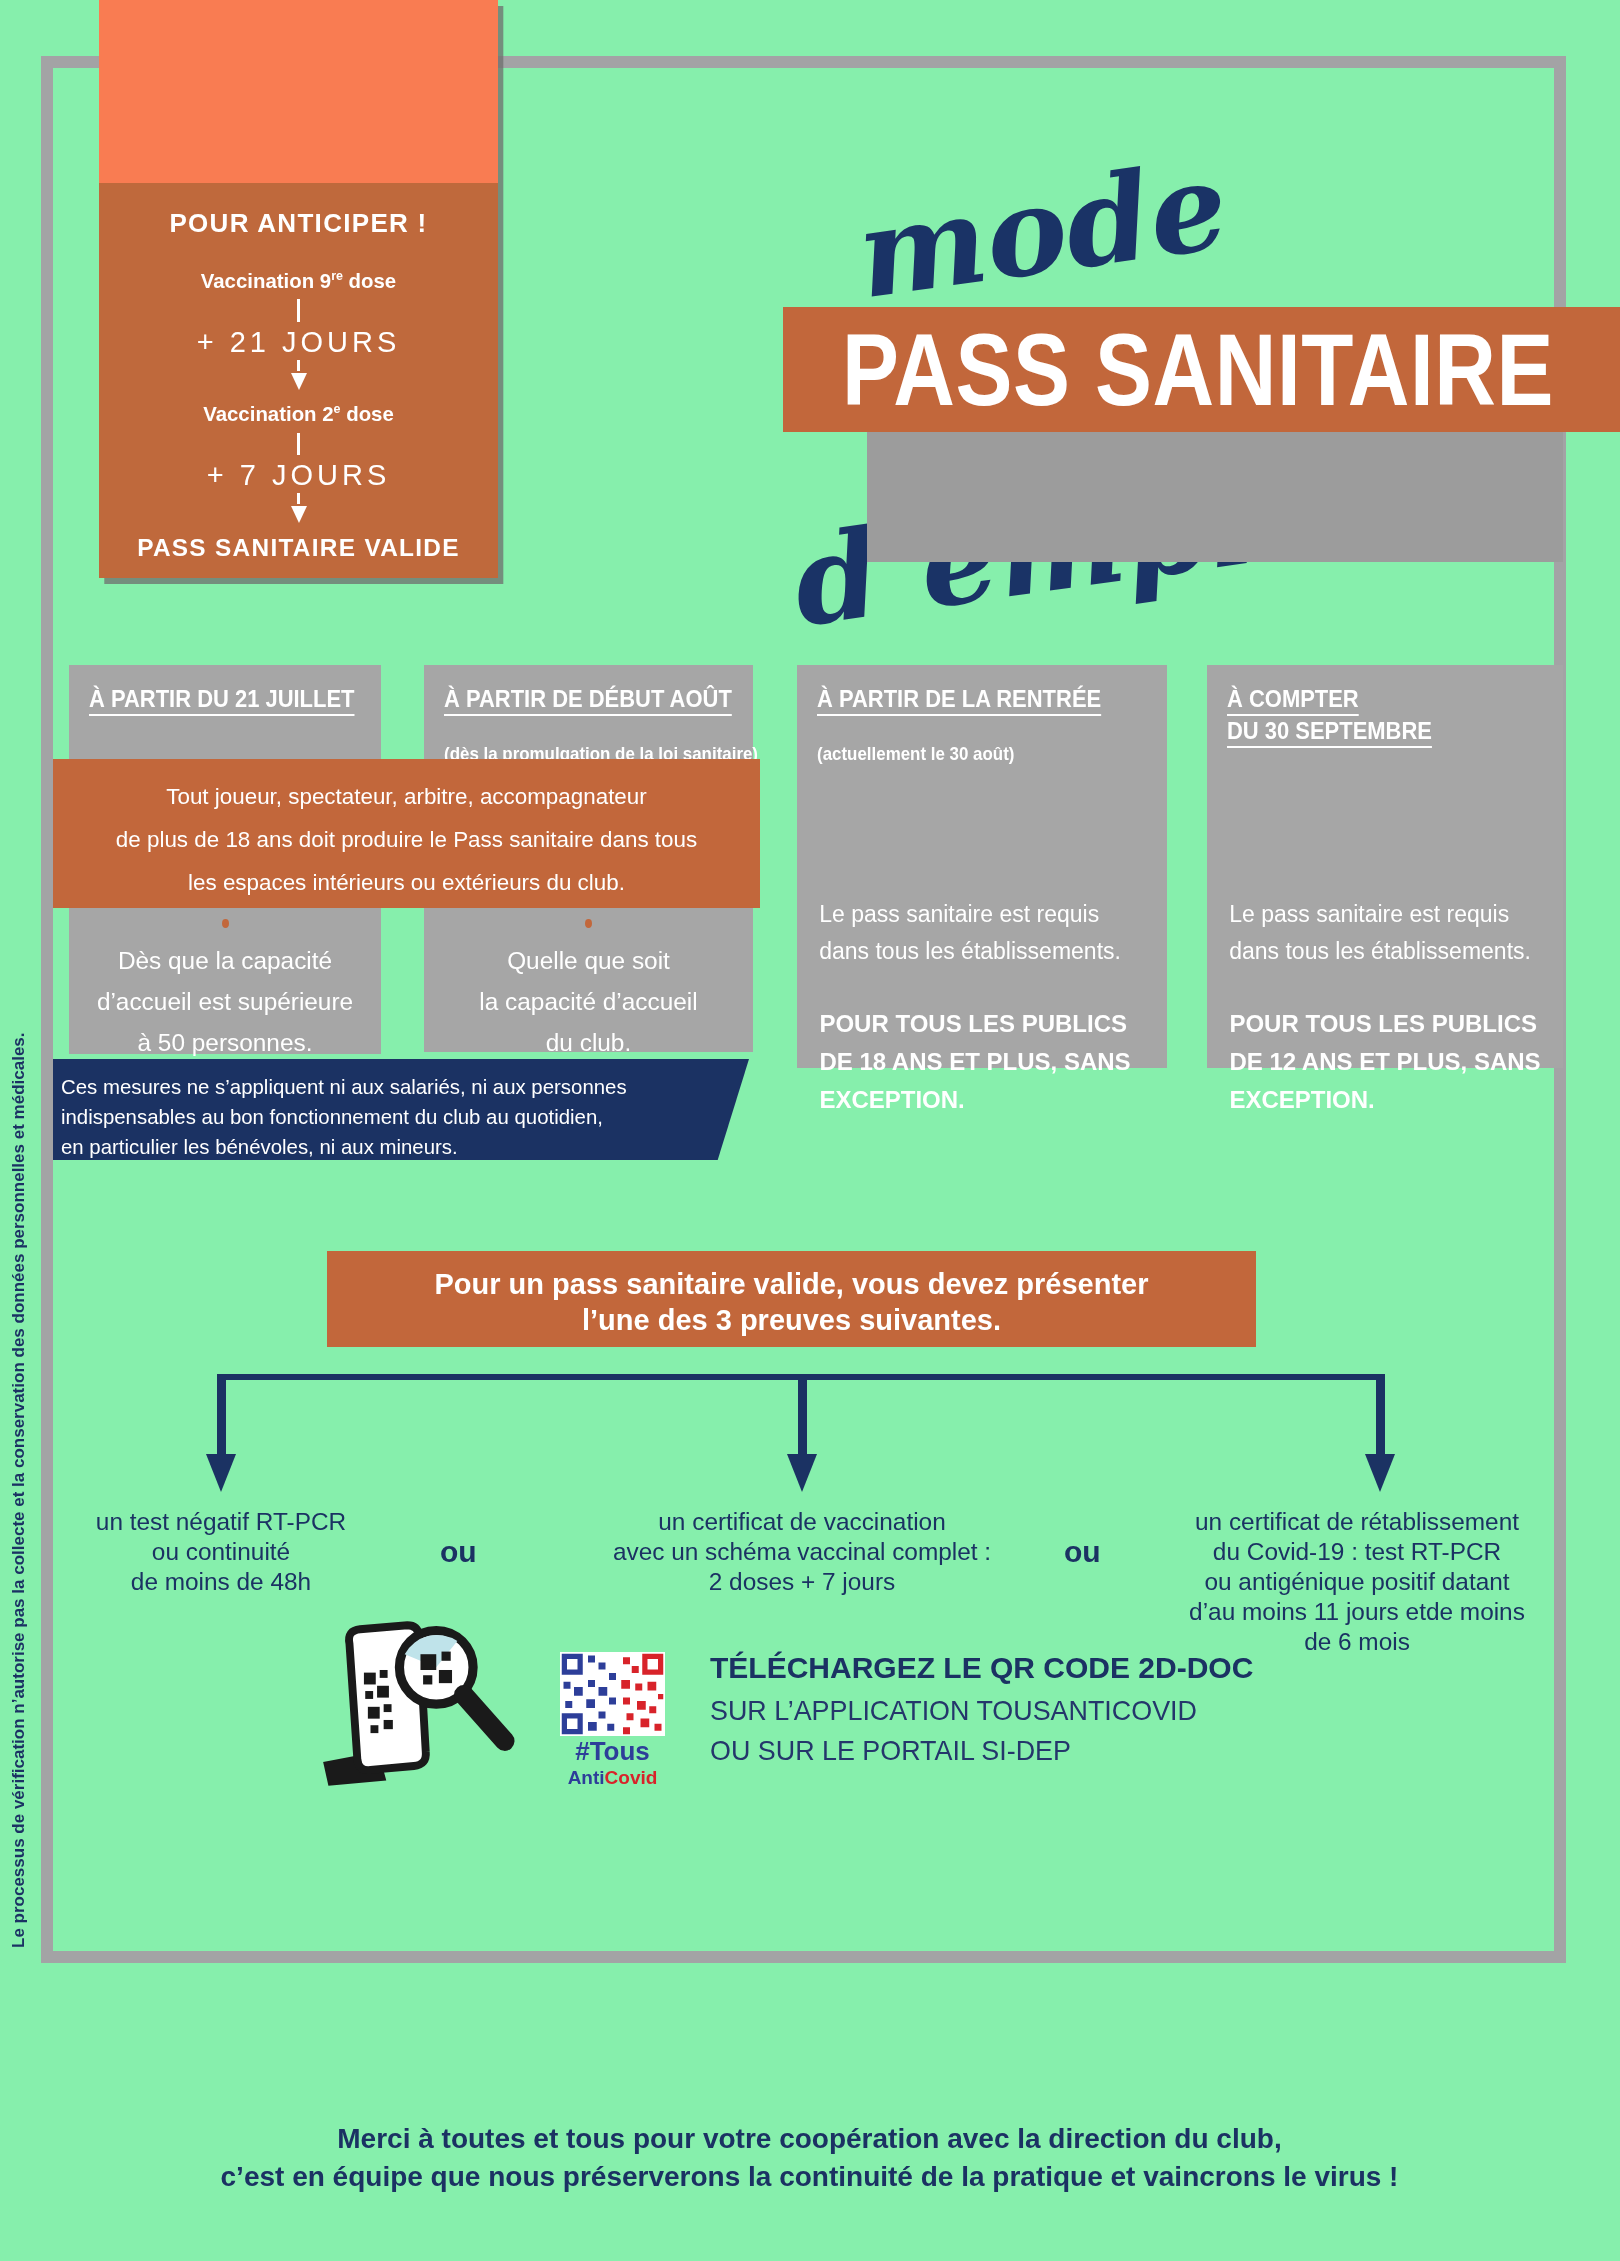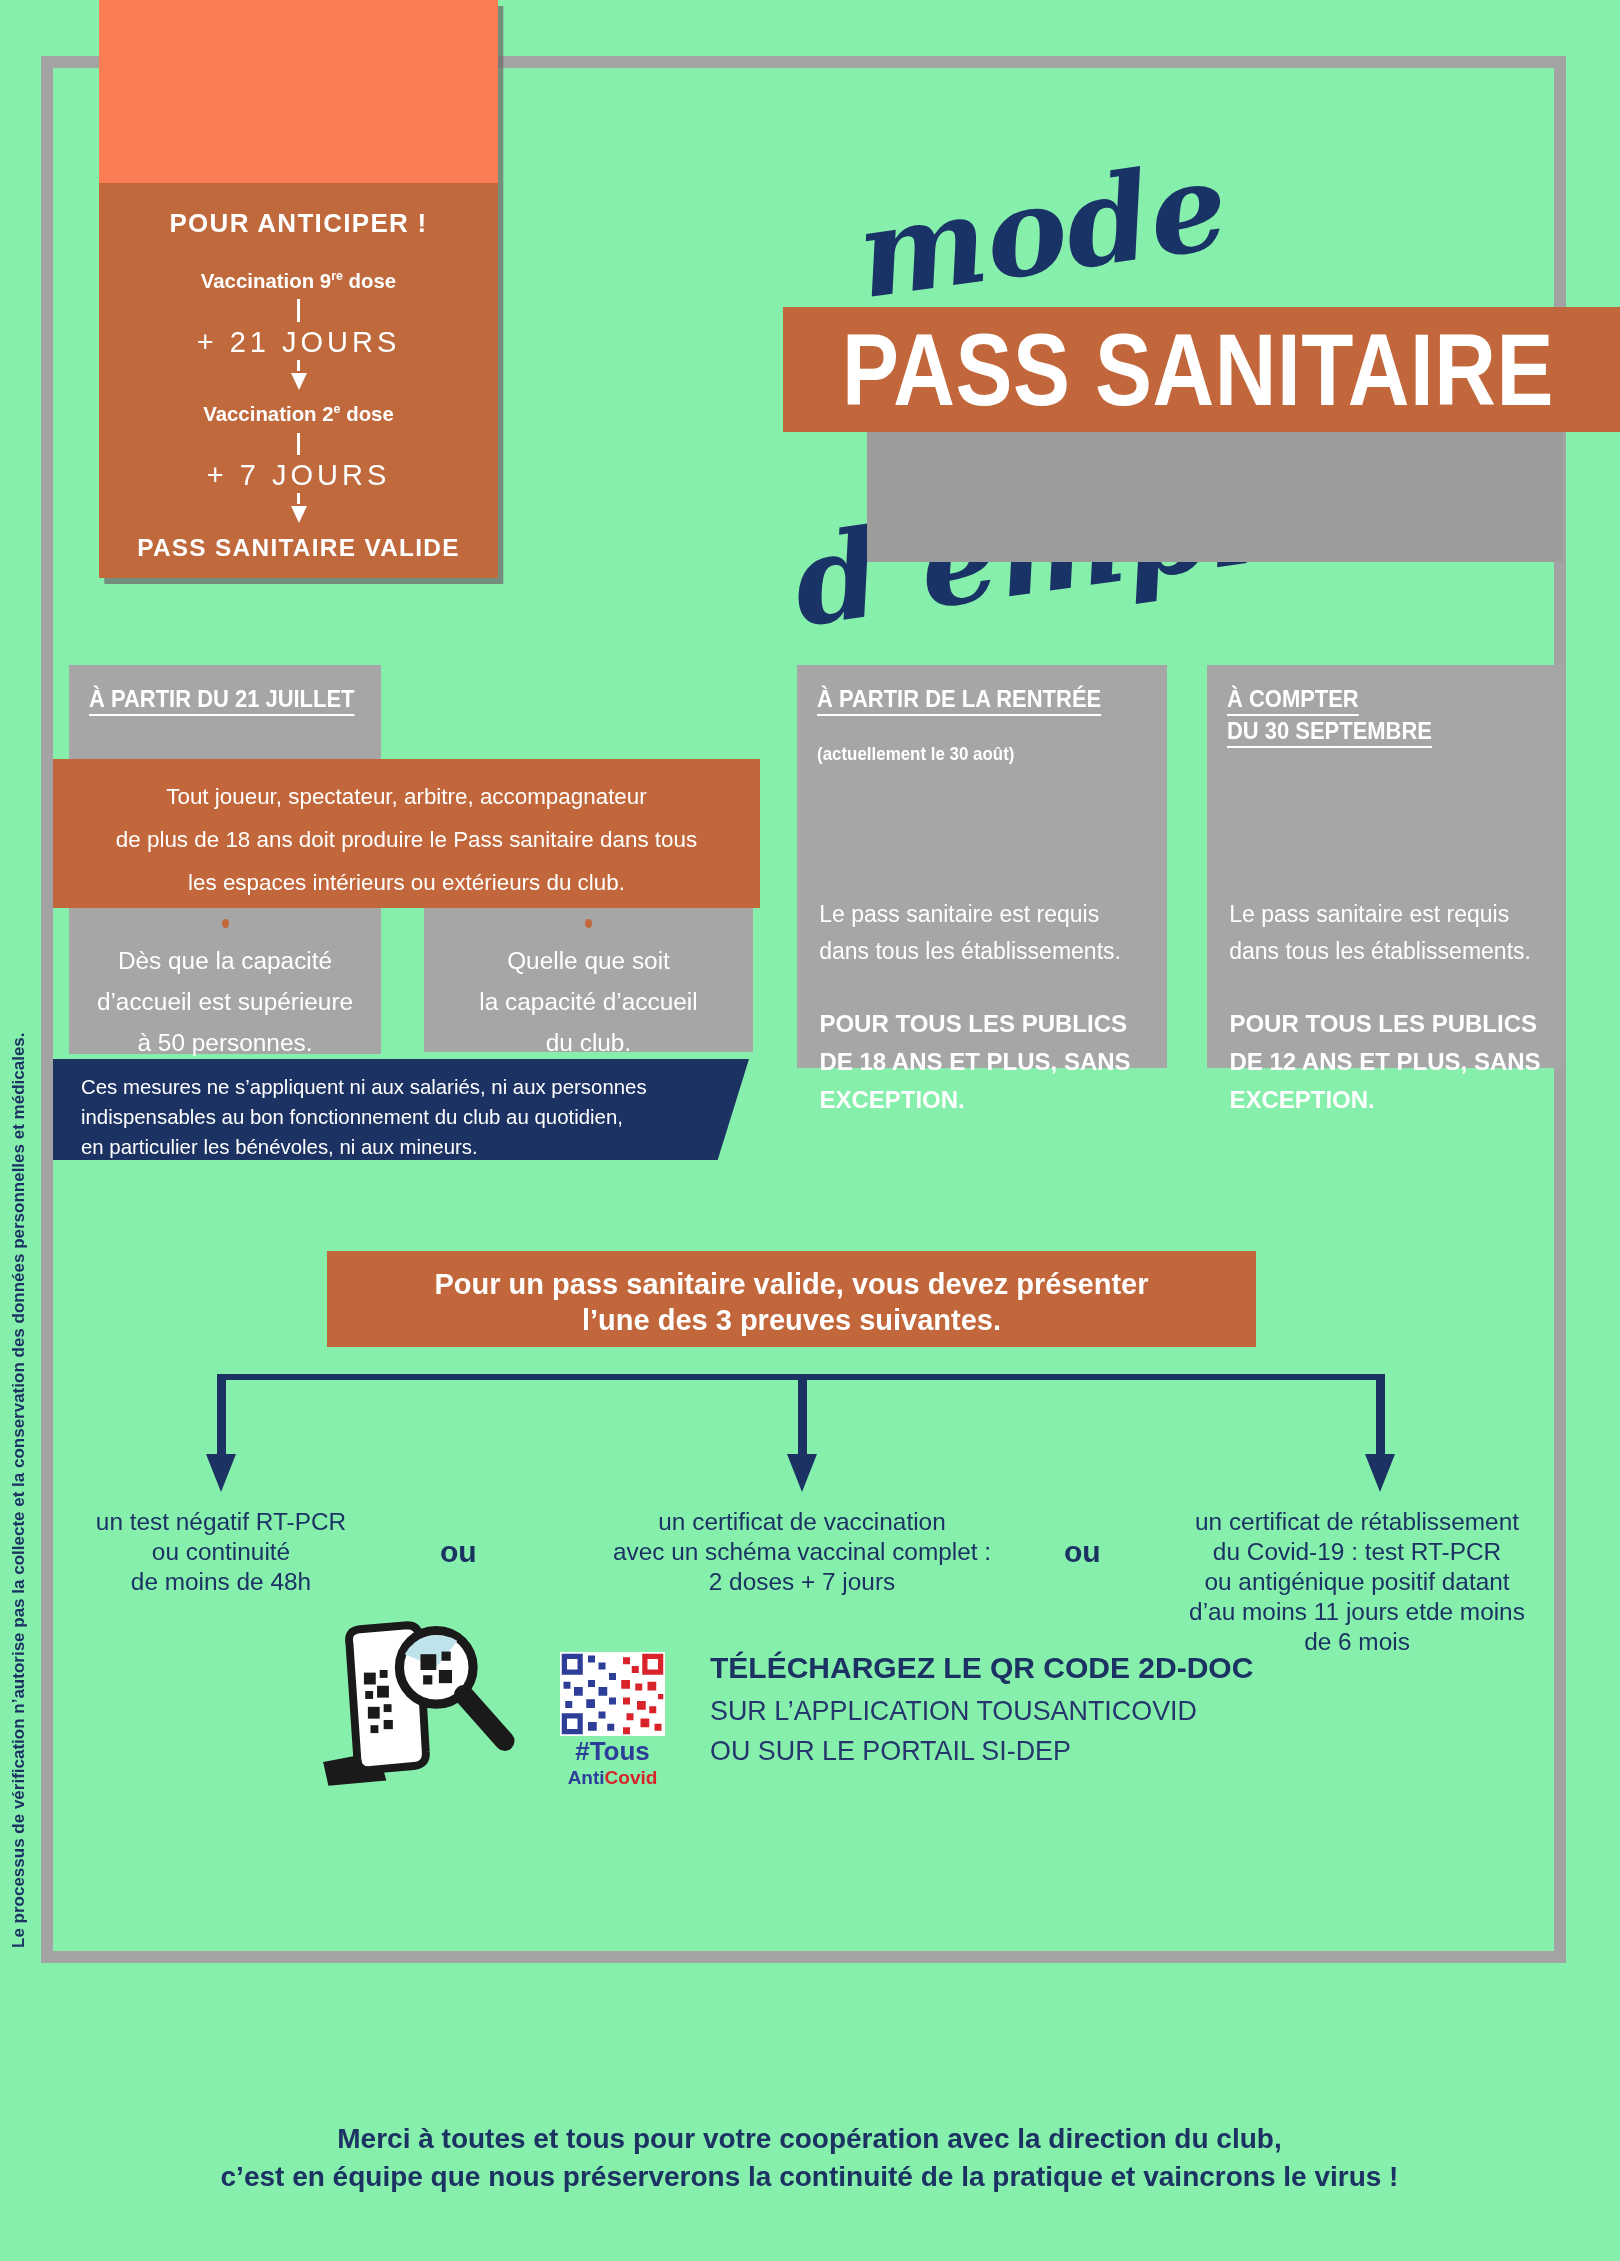--- a/index.html
+++ b/index.html
@@ -57,21 +57,21 @@
   
   .subbox{background:#A6A6A6;}
   #col1-sub{left:69px;top:908px;width:312px;height:146px;}
   #col2-sub{left:424px;top:908px;width:329px;height:144px;}
   .dot{position:absolute;left:50%;top:10.5px;width:7.2px;height:9.2px;margin-left:-3.3px;border-radius:50%;background:#C2673B;}
   .subnote{position:absolute;left:6.6px;right:6.6px;top:32px;color:#fff;font-size:24.4px;line-height:41px;text-align:center;}
 
   
   #exemption{left:53px;top:1059px;width:696px;height:101px;background:#1B3263;
     clip-path:polygon(0 0,100% 0,95.5% 100%,0 100%);}
-  #exemption div{padding:13px 0 0 28px;color:#fff;font-size:20.4px;line-height:30px;}
+  #exemption div{padding:13px 0 0 8px;color:#fff;font-size:20.4px;line-height:30px;}
 
   
   #proofs-banner{left:327px;top:1251px;width:929px;height:96px;background:#C2673B;}
   #proofs-banner div{padding-top:14.5px;color:#fff;font-weight:bold;font-size:29px;line-height:36px;text-align:center;}
 
   
   .hline{left:217px;top:1374px;width:1167px;height:6px;background:#1B3263;}
   .stem{top:1374px;width:8.6px;height:80px;background:#1B3263;}
   .tri{top:1454px;width:0;height:0;border-left:15px solid transparent;border-right:15px solid transparent;border-top:38px solid #1B3263;}
 
@@ -118,20 +118,24 @@
   </div>
 
   <div id="script-title" class="abs">mode d’emploi</div>
   <div id="pass-banner" class="abs">
     <span>PASS SANITAIRE</span>
   </div>
   <div id="gray-block" class="abs"></div>
 
   <div id="col1-head" class="abs panel">
     <div class="col-title">À PARTIR DU 21 JUILLET</div>
+  </div>
+  <div id="col2-head" class="abs panel">
+    <div class="col-title">À PARTIR DE DÉBUT AOÛT</div>
+    <div class="col-sub">(dès la promulgation de la loi sanitaire)</div>
   </div>
   <div id="col3-box" class="abs panel">
     <div class="col-title">À PARTIR DE LA RENTRÉE</div>
     <div class="col-sub">(actuellement le 30 août)</div>
     <div class="col-body ml">Le pass sanitaire est requis
 dans tous les établissements.</div>
     <div class="col-emph ml">POUR TOUS LES PUBLICS
 DE 18 ANS ET PLUS, SANS
 EXCEPTION.</div>
   </div>

